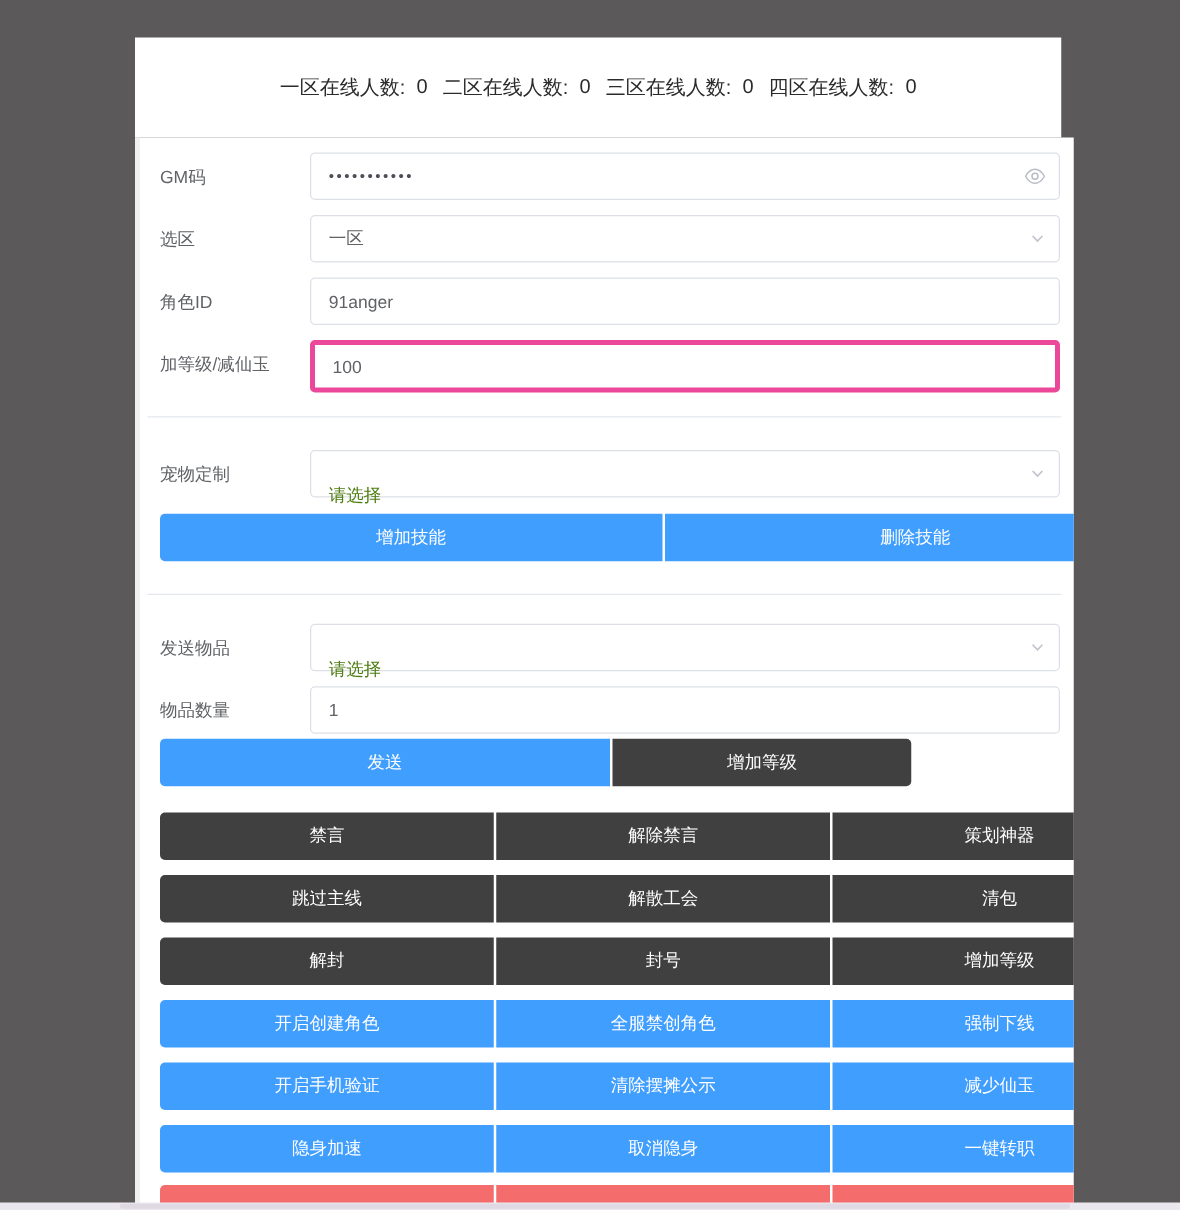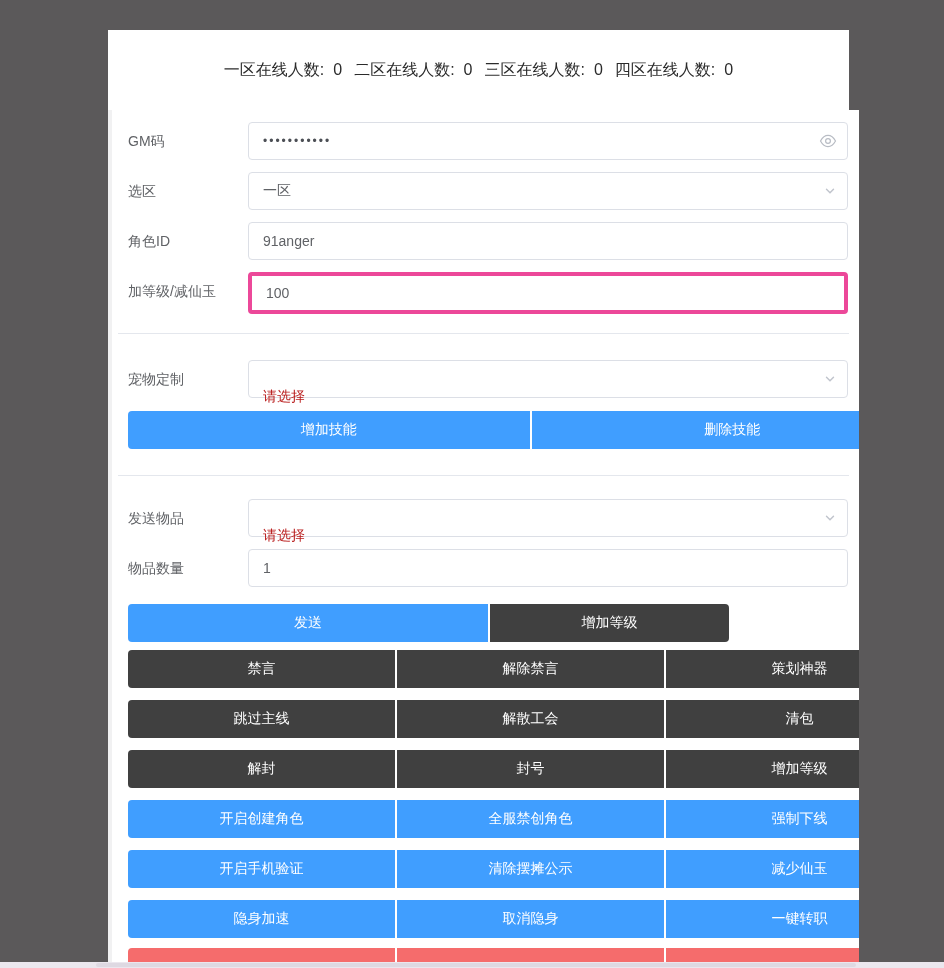--- a/index.html
+++ b/index.html
@@ -27,21 +27,21 @@
     position:absolute;left:20px;height:38px;line-height:38px;
     font-size:14px;color:#606266;white-space:nowrap;
   }
   .text-input,.select-box{
     position:absolute;left:140px;width:600px;height:38px;box-sizing:border-box;
     background:#fff;border:1px solid #dcdfe6;border-radius:4px;
     display:flex;align-items:center;padding:0 14px;font-size:14px;color:#606266;
   }
   .text-input.focused{height:42px;border:4px solid #ec4899;}
   .masked{font-size:12px;letter-spacing:2px;color:#4c4f55;}
-  .placeholder{color:#b91c1c;margin-top:35px;}
+  .placeholder{color:#4d7c0f;margin-top:35px;}
   .suffix-icon{position:absolute;right:10px;top:50%;transform:translateY(-50%);display:flex;}
   .divider{position:absolute;left:10px;right:10px;height:1px;background:#e4e7ed;}
   
   .btn-row{position:absolute;left:20px;display:flex;gap:2px;}
   .btn{
     height:38px;display:flex;align-items:center;justify-content:center;
     font-size:14px;color:#ffffff;cursor:pointer;border:none;white-space:nowrap;
   }
   .row-grid{width:805px;}
   .row-grid .btn{flex:1;}
@@ -148,21 +148,21 @@
           <path d="M3.5 5.2 L7 8.8 L10.5 5.2" stroke="#c0c4cc" stroke-width="1.4" fill="none" stroke-linecap="round"></path>
         </svg>
     </span>
   </div>
 
   <div class="field-label" style="top:439px">物品数量</div>
   <div class="text-input" style="top:439px">
     <span>1</span>
   </div>
 
-  <div class="btn-row" style="top:494px">
+  <div class="btn-row" style="top:481px">
     <button class="btn btn-blue btn-send">发送</button>
     <button class="btn btn-orange btn-addlvl">增加等级</button>
   </div>
 
   <div class="btn-row row-grid" style="top:540px">
     <button class="btn btn-orange">禁言</button>
     <button class="btn btn-orange">解除禁言</button>
     <button class="btn btn-orange">策划神器</button>
   </div>
   <div class="btn-row row-grid" style="top:590px">

